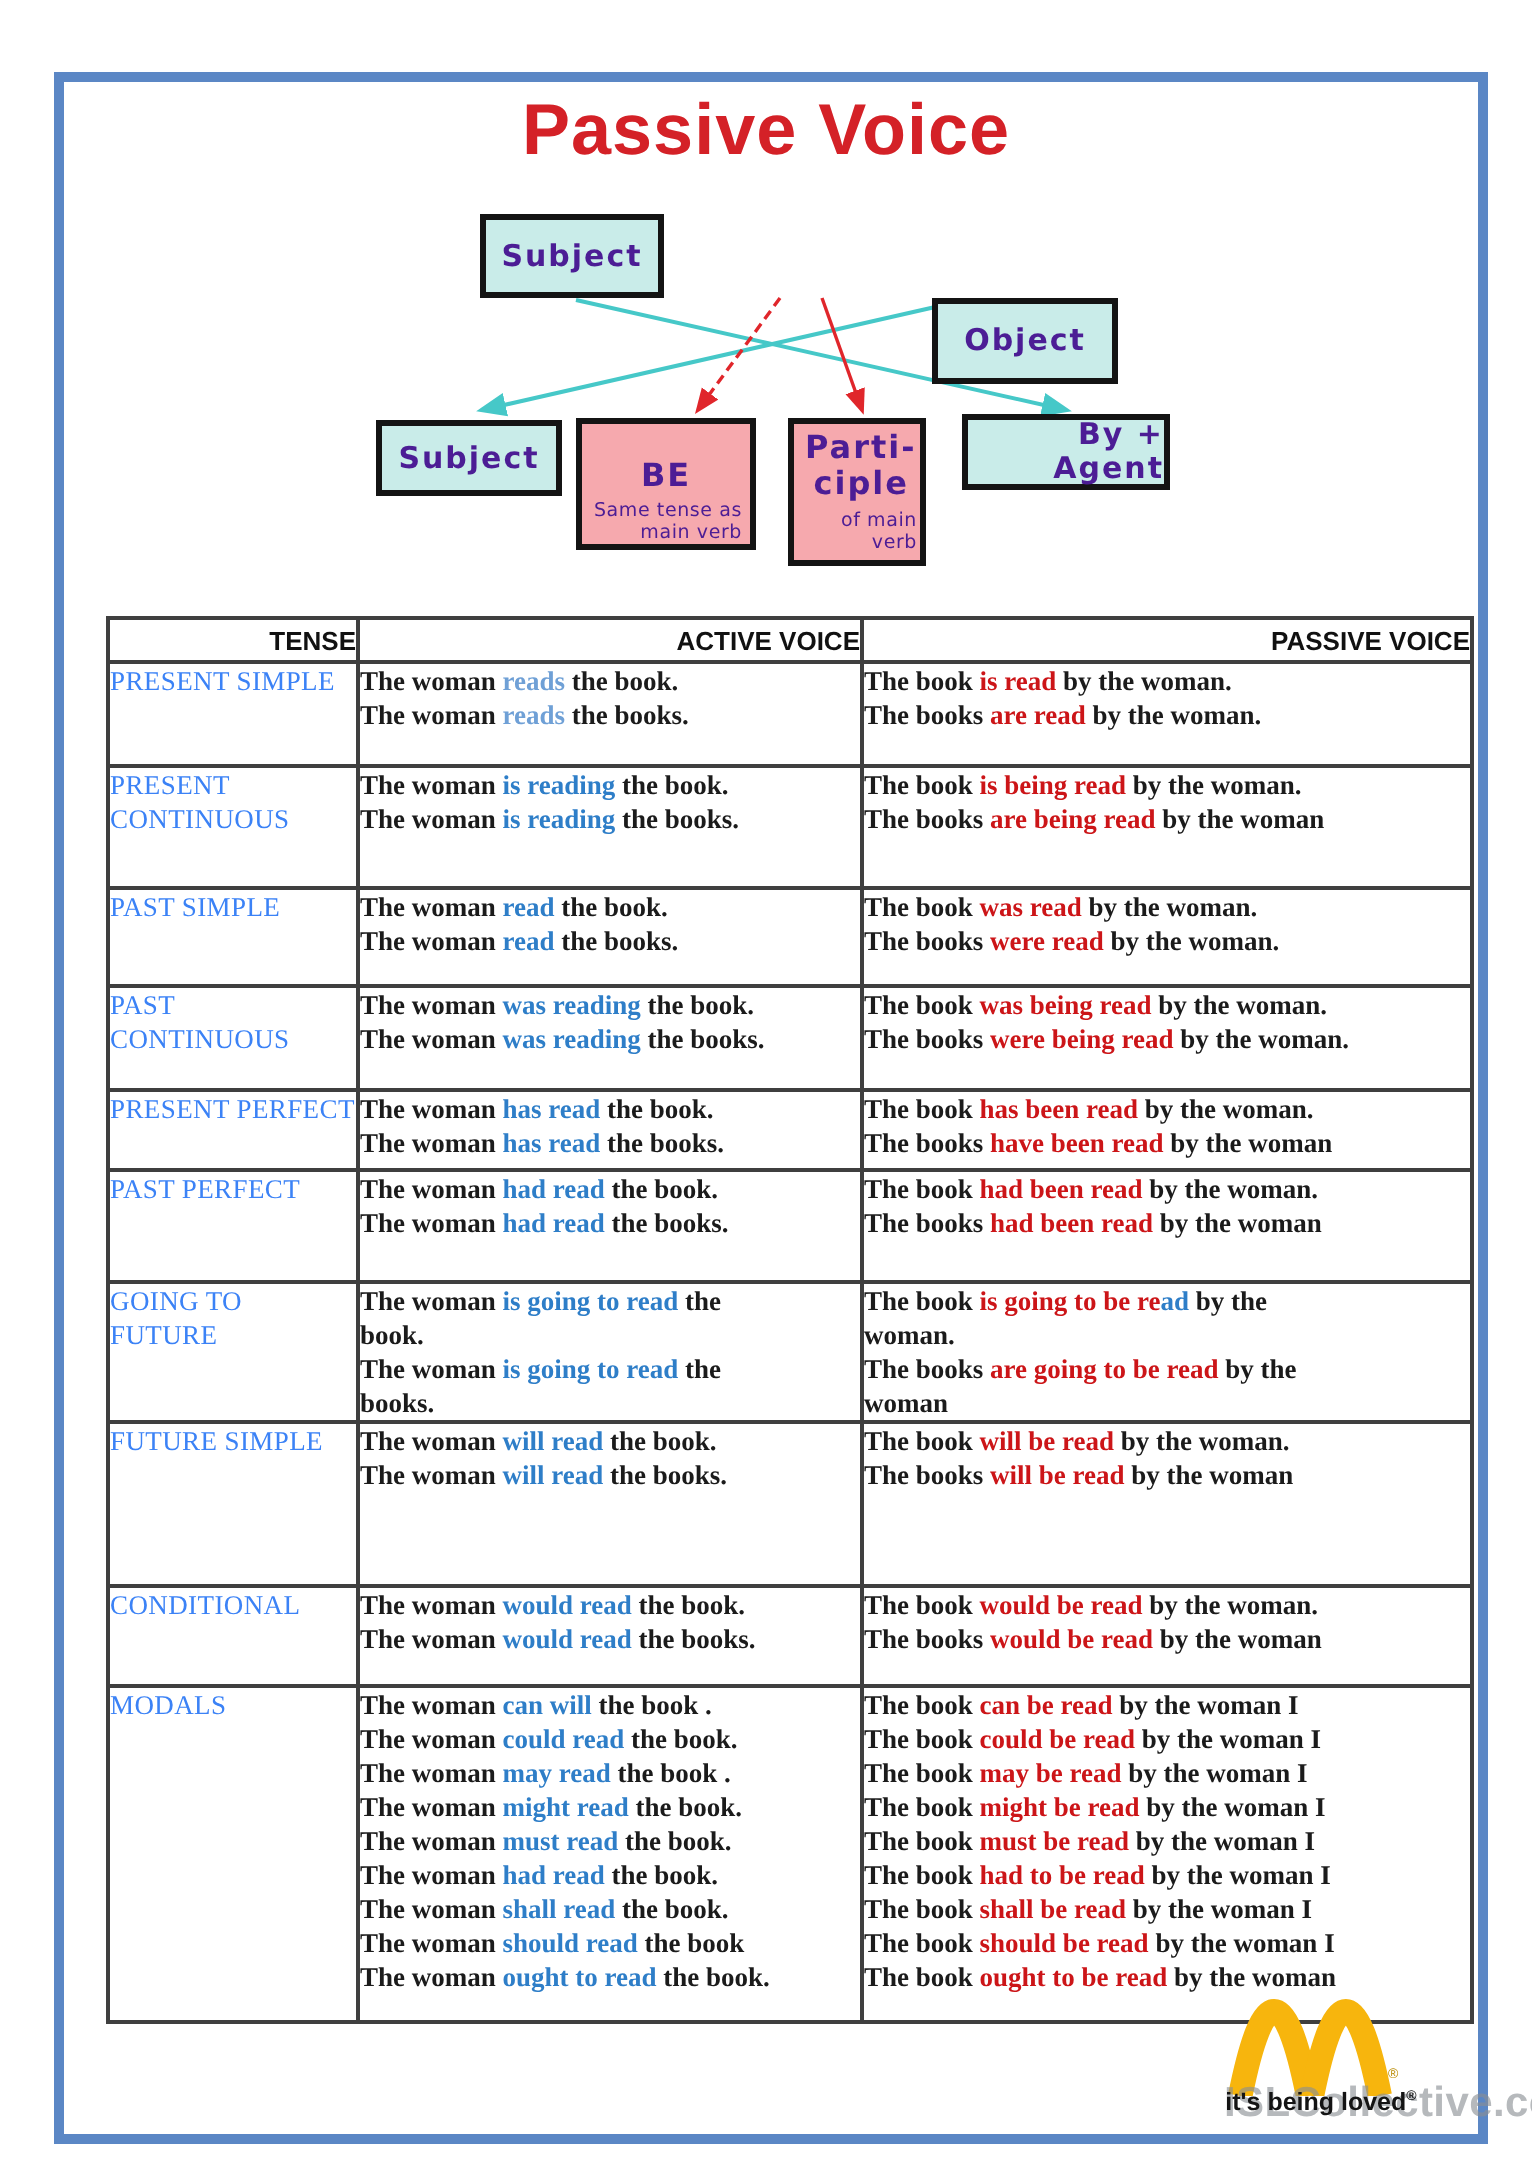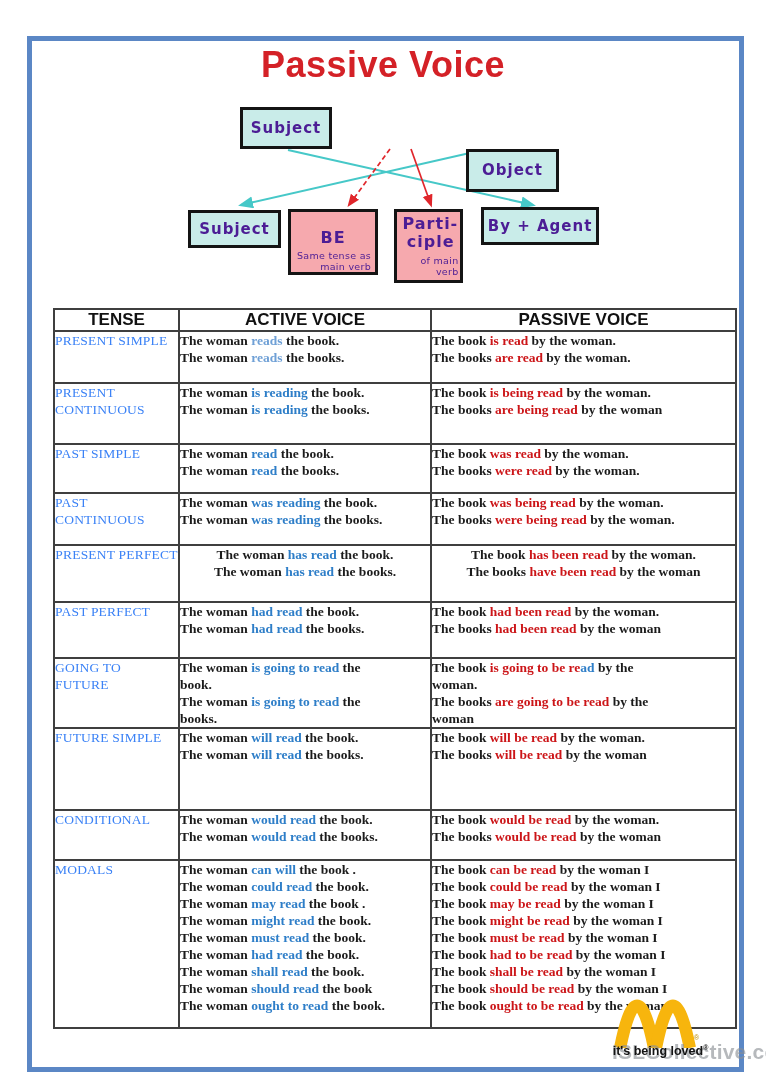--- a/index.html
+++ b/index.html
@@ -25,34 +25,34 @@
   .arrow{fill:none;}
   .arrow.cyan{stroke:var(--arrow-cyan,#46c8c8);stroke-width:2;}
   .arrow.red{stroke:var(--arrow-red,#e0262b);stroke-width:1.7;}
   .arrow.dashed{stroke-dasharray:5 3;}
 
   
   table.tense{position:absolute;left:53px;top:308px;width:682px;border-collapse:collapse;
         table-layout:fixed;}
   table.tense th,table.tense td{border:2px solid #3f3f3f;vertical-align:top;padding:0;}
   table.tense th{height:20px;font-family:"Liberation Sans",sans-serif;font-weight:bold;
-        font-size:17px;color:#111;text-align:center;vertical-align:middle;}
+        font-size:13px;color:#111;text-align:right;vertical-align:middle;}
   td.tense-cell{font-size:13.5px;line-height:17px;padding:3px 4px 0 6px;color:#3b82f6;
         letter-spacing:.2px;}
   td.voice-cell{padding:3px 4px 0 8px;}
   td.voice-cell .line{font-size:13.5px;line-height:17px;font-weight:bold;white-space:nowrap;}
   .c-k{color:#1b1b1b;}
   .c-b{color:var(--active-blue,#2e7ec8);}
   .c-lb{color:var(--active-lightblue,#6fa0d6);}
   .c-r{color:var(--passive-red,#cc1518);}
   tbody tr:nth-child(1){height:52px;}
   tbody tr:nth-child(2){height:61px;padding-left:25px;}
   tbody tr:nth-child(3){height:49px;}
   tbody tr:nth-child(4){height:52px;}
-  tbody tr:nth-child(5){height:57px;text-align:center;}
+  tbody tr:nth-child(5){height:40px;}
   tbody tr:nth-child(6){height:56px;margin-top:14px;}
   tbody tr:nth-child(7){height:55px;}
   tbody tr:nth-child(8){height:82px;}
   tbody tr:nth-child(9){height:50px;}
   tbody tr:nth-child(10){height:168px;}
 
   
   .arches{position:absolute;left:612px;top:982px;width:86px;height:66px;}
   .arches path{stroke:var(--logo-gold,#f7b50d);stroke-width:13;fill:none;}
   .reg-mark{position:absolute;left:694px;top:1034px;font-size:7px;color:#b98a00;
@@ -101,21 +101,21 @@
       <span class="lbl">Subject</span>
     </div>
     <div class="dbox fill-pink" style="left:288px;top:114px;width:90px;height:66px;">
       <span class="lbl" style="font-size:16px;margin-top:17px;">BE</span>
       <span class="sub" style="width:76px;">Same tense as main verb</span>
     </div>
     <div class="dbox fill-pink" style="left:394px;top:114px;width:69px;height:74px;">
       <span class="lbl" style="font-size:16px;width:52px;line-height:18px;">Parti-ciple</span>
       <span class="sub" style="width:60px;">of main verb</span>
     </div>
-    <div class="dbox fill-cyan" style="left:481px;top:112px;width:118px;height:38px;">
+    <div class="dbox fill-cyan" style="left:481px;top:112px;width:104px;height:38px;">
       <span class="lbl">By + Agent</span>
     </div>
   </div>
 
   <table class="tense">
     <colgroup>
         <col style="width:125px">
         <col style="width:252px">
         <col style="width:305px">
       </colgroup>

